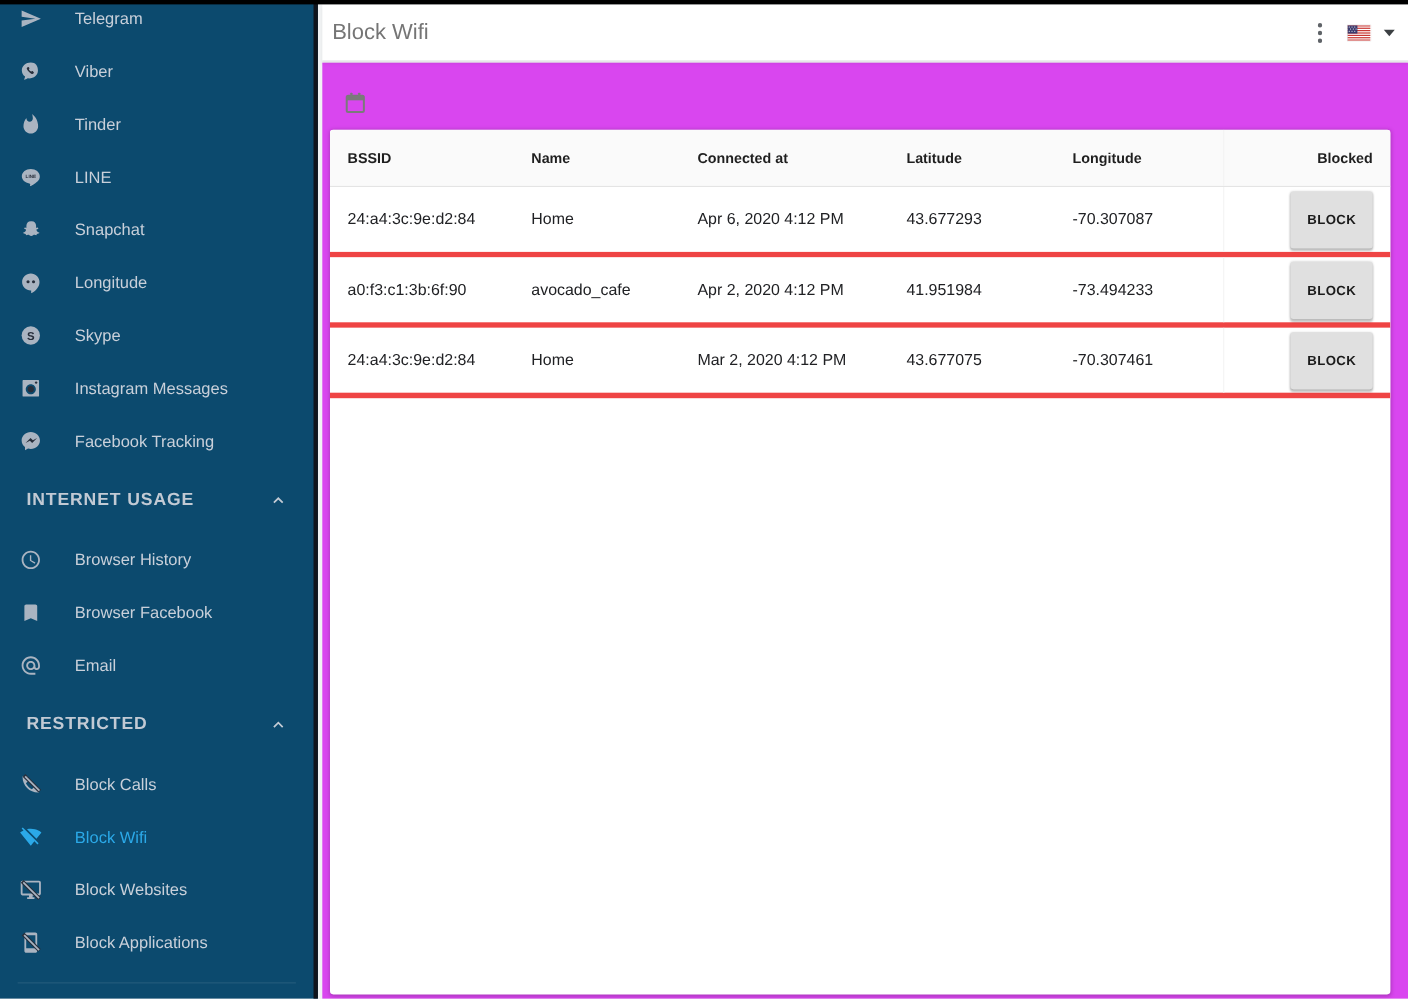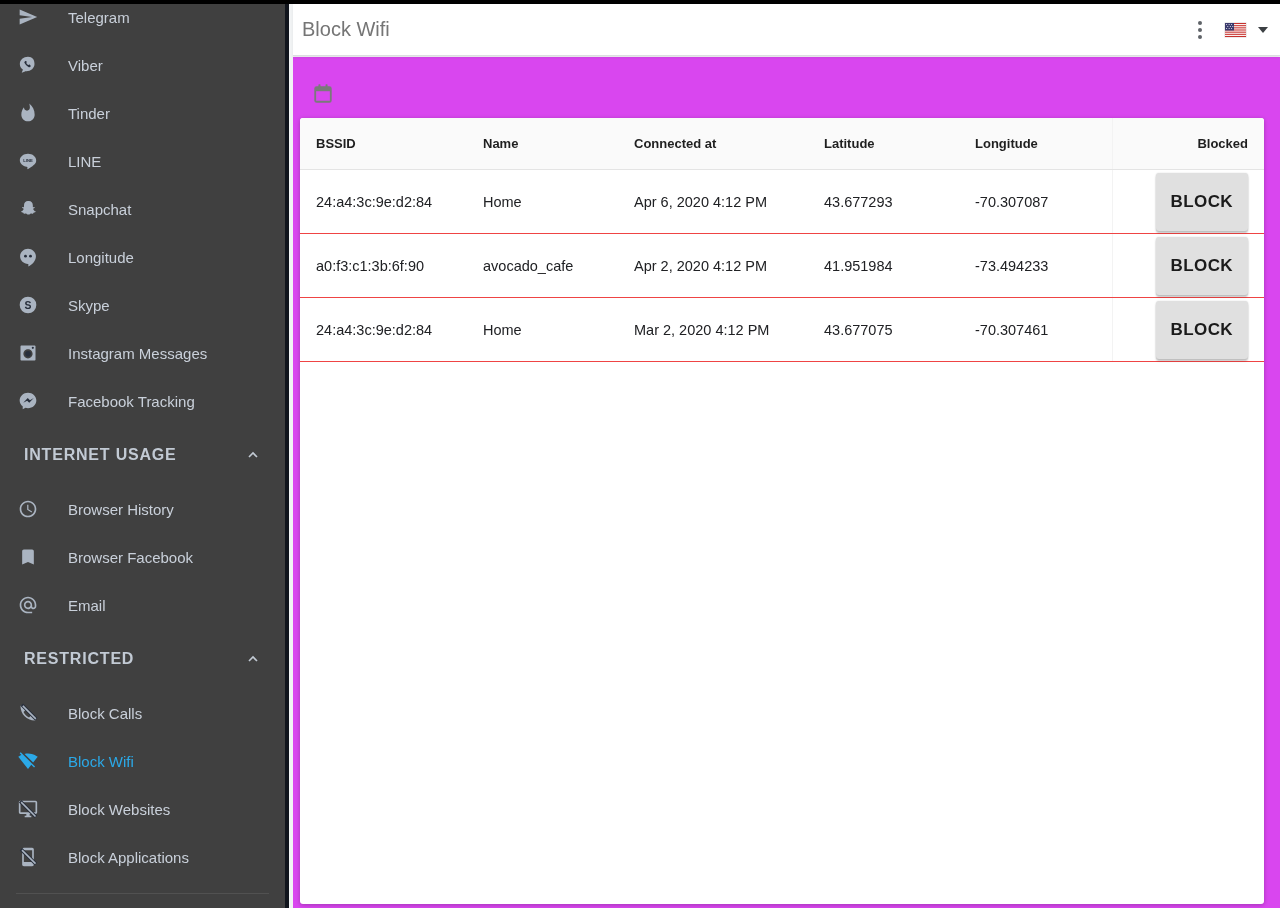--- a/index.html
+++ b/index.html
@@ -5,21 +5,21 @@
   * { margin:0; padding:0; box-sizing:border-box; }
   html,body { width:1280px; height:908px; overflow:hidden; background:#f1f3f4;
               font-family:"Liberation Sans", sans-serif; }
   .app { position:relative; width:1280px; height:908px; }
 
   
   .top-strip { position:absolute; top:0; left:0; width:1280px; height:4px; background:#000; z-index:60; }
 
   
   .sidebar { position:absolute; top:0; left:0; width:289px; height:908px;
-             background:#404040; border-right:4px solid #10141c; overflow:hidden; }
+             background:#0c4a6e; border-right:4px solid #10141c; overflow:hidden; }
   .sidebar nav { margin-top:-7px; }
   .side-item { display:flex; align-items:center; height:48px; padding:0 16px 0 18px;
                color:#c9d0da; font-size:15px; cursor:pointer; }
   .side-item .icon { width:20px; height:20px; color:#aab4c1; flex:none; display:flex; align-items:center; }
   .side-item .icon svg { width:20px; height:20px; }
   .side-item .lbl { margin-left:30px; white-space:nowrap; }
   .side-item.active { color:#2ba9e8; }
   .side-item.active .icon { color:#2ba9e8; }
   .side-section { display:flex; align-items:center; height:60px; padding:0 24px;
                   color:#c2cad4; font-size:16px; font-weight:bold; letter-spacing:.8px; cursor:pointer;gap:28px; }
@@ -44,25 +44,25 @@
   .toolbar { position:absolute; top:25px; left:19px; }
   .cal-btn { background:none; border:none; cursor:pointer; padding:0; display:flex; }
 
   
   .card { position:absolute; top:61px; left:7px; width:964px; height:786px;
           background:#fff; border-radius:3px; box-shadow:0 1px 4px rgba(0,0,0,.25); overflow:hidden; }
   .thead, .trow { display:grid; grid-template-columns:167px 151px 190px 151px 137px 1fr;
                   align-items:stretch; padding:0 16px; }
   .thead { height:52px; background:#fafafa; border-bottom:1px solid #e4e4e4;
            font-size:13px; font-weight:bold; color:#1f1f1f; }
-  .trow  { height:64px; border-bottom:1px solid #ef4444; font-size:14.5px; color:#202124; background:#fff; }
+  .trow  { height:64px; border-bottom:5px solid #ef4444; font-size:14.5px; color:#202124; background:#fff; }
   .cell { display:flex; align-items:center; }
   .cell-action { border-left:1px solid #f3f3f3; justify-content:flex-end; }
   .block-btn { background:#e0e0e0; border:none; border-radius:3px; padding:19px 15px;
-               font-family:"Liberation Sans", sans-serif; font-size:17px; font-weight:bold;
+               font-family:"Liberation Sans", sans-serif; font-size:12px; font-weight:bold;
                letter-spacing:.4px; color:#1b1b1b; box-shadow:0 2px 2px rgba(0,0,0,.24),0 0 2px rgba(0,0,0,.12);
                cursor:pointer; }
 </style>
 </head>
 <body>
 
 <div class="app">
   <div class="top-strip"></div>
 
   <aside class="sidebar">

